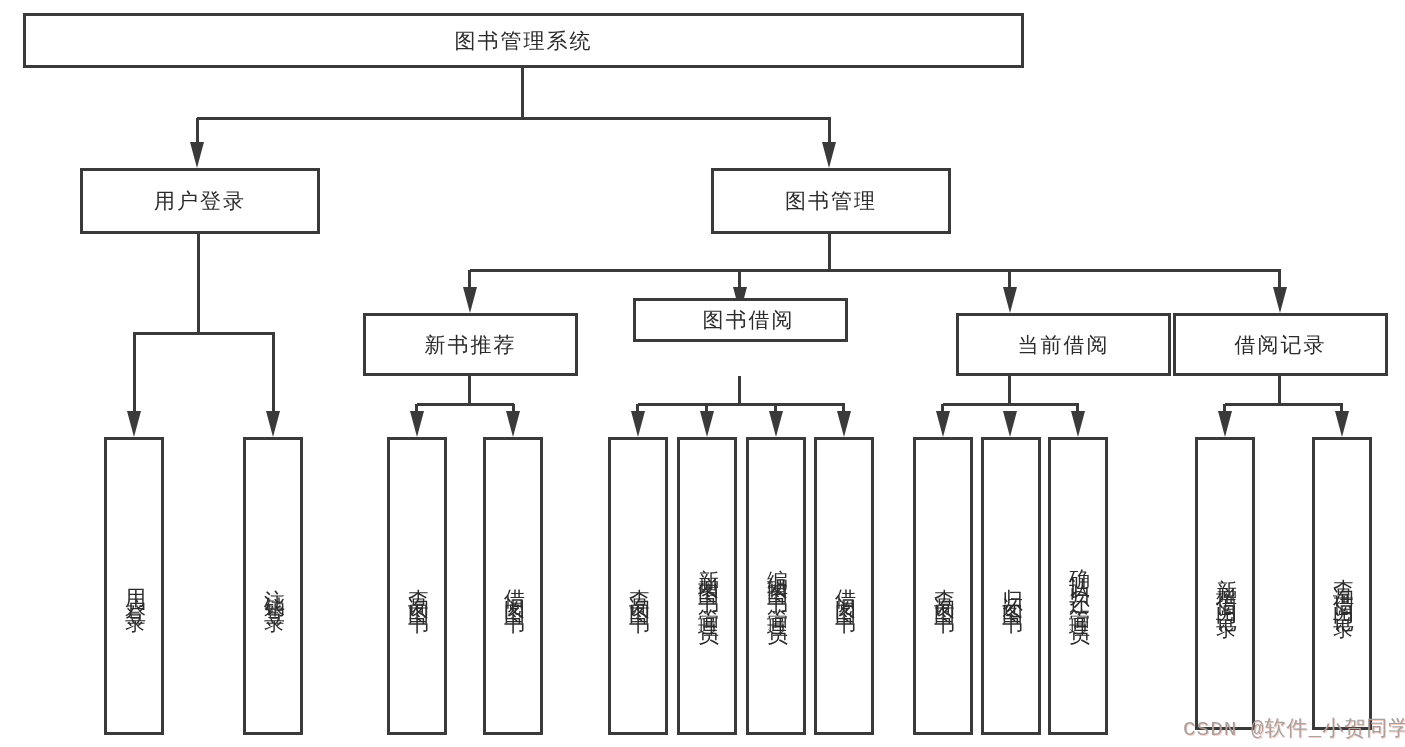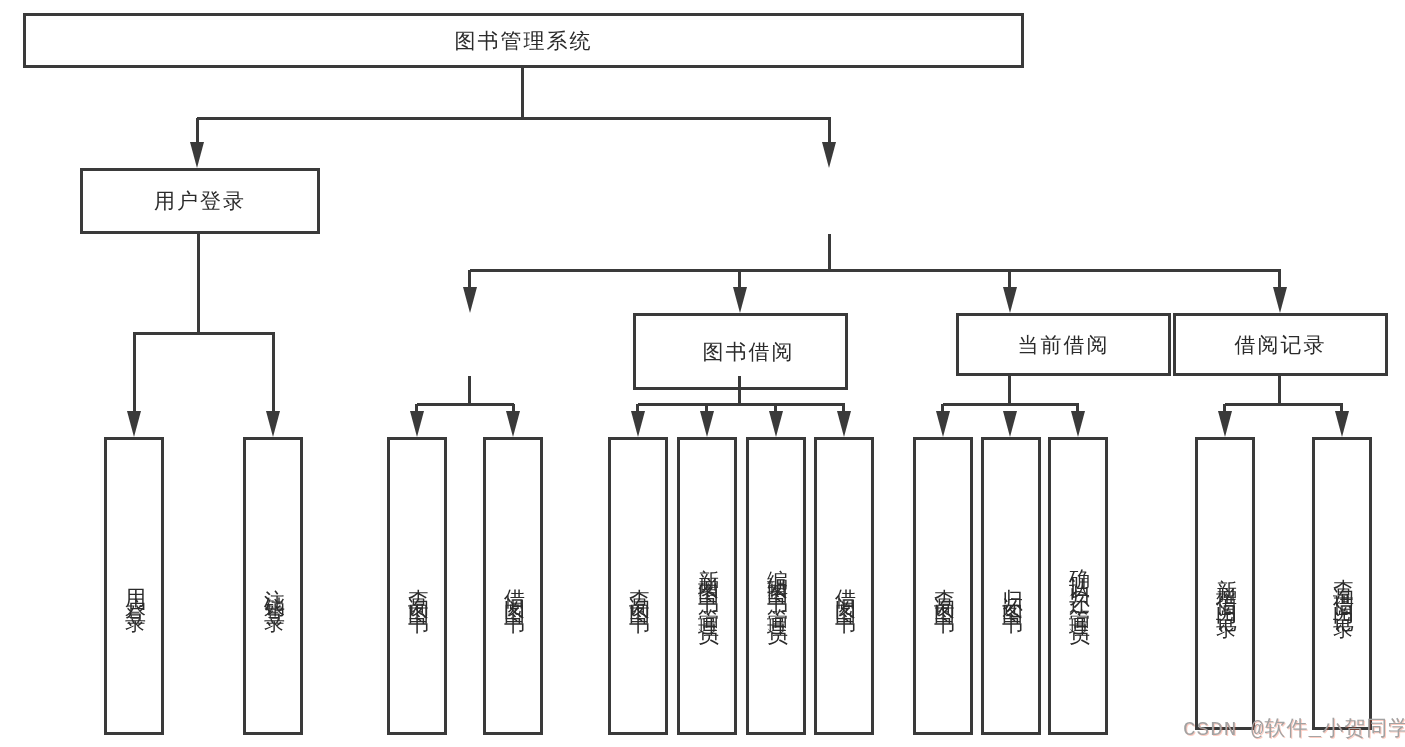--- a/index.html
+++ b/index.html
@@ -65,20 +65,21 @@
   <div>
     <div class="vline" style="left:521px;top:66px;height:52px;"></div>
     <div class="hline" style="left:197px;top:117px;width:634px;"></div>
     <div class="vline" style="left:196px;top:118px;height:28px;"></div>
     <div class="vline" style="left:828px;top:118px;height:28px;"></div>
     <div class="arrow" style="left:190px;top:142px;"></div>
     <div class="arrow" style="left:822px;top:142px;"></div>
   </div>
 
   <div class="node" style="left:80px;top:168px;width:240px;height:66px;">用户登录</div>
+  <div class="node" style="left:711px;top:168px;width:240px;height:66px;">图书管理</div>
 
   <div>
     <div class="vline" style="left:197px;top:234px;height:101px;"></div>
     <div class="hline" style="left:133px;top:332px;width:142px;"></div>
     <div class="vline" style="left:133px;top:333px;height:80px;"></div>
     <div class="vline" style="left:272px;top:333px;height:80px;"></div>
     <div class="arrow" style="left:127px;top:411px;"></div>
     <div class="arrow" style="left:266px;top:411px;"></div>
   </div>
 
@@ -88,21 +89,22 @@
     <div class="vline" style="left:468px;top:270px;height:20px;"></div>
     <div class="vline" style="left:738px;top:270px;height:20px;"></div>
     <div class="vline" style="left:1008px;top:270px;height:20px;"></div>
     <div class="vline" style="left:1278px;top:270px;height:20px;"></div>
     <div class="arrow" style="left:463px;top:287px;"></div>
     <div class="arrow" style="left:733px;top:287px;"></div>
     <div class="arrow" style="left:1003px;top:287px;"></div>
     <div class="arrow" style="left:1273px;top:287px;"></div>
   </div>
 
-  <div class="node" style="left:633px;top:313px;width:215px;height:77px;padding-left:16px;">图书借阅</div>
+  <div class="node" style="left:363px;top:313px;width:215px;height:63px;">新书推荐</div>
+  <div class="node" style="left:633px;top:298px;width:215px;height:44px;padding-left:16px;">图书借阅</div>
   <div class="node" style="left:956px;top:313px;width:215px;height:63px;">当前借阅</div>
   <div class="node" style="left:1173px;top:313px;width:215px;height:63px;">借阅记录</div>
 
   <div>
     <div class="vline" style="left:468px;top:376px;height:30px;"></div>
     <div class="hline" style="left:417px;top:403px;width:97px;"></div>
     <div class="vline" style="left:415px;top:404px;height:10px;"></div>
     <div class="vline" style="left:512px;top:404px;height:10px;"></div>
     <div class="arrow" style="left:410px;top:411px;"></div>
     <div class="arrow" style="left:506px;top:411px;"></div>

